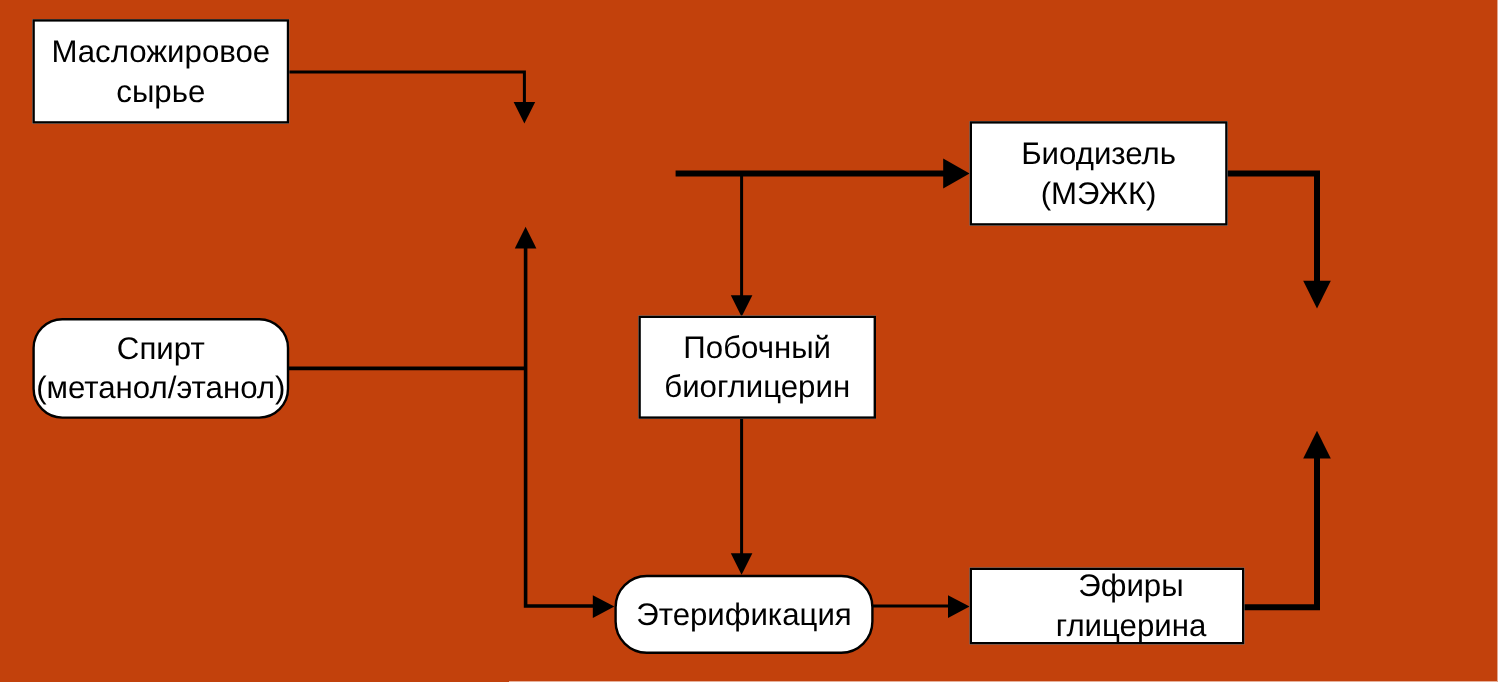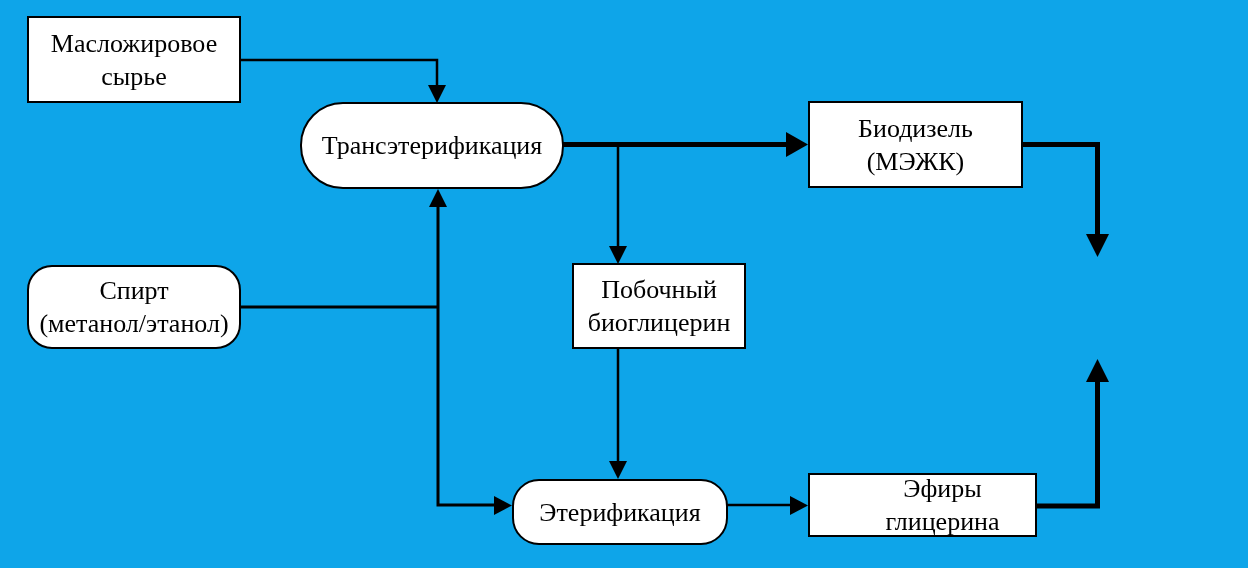--- a/index.html
+++ b/index.html
@@ -4,22 +4,22 @@
 <style>
   html, body {
     margin: 0;
     padding: 0;
     background: #ffffff;
   }
   .canvas {
     position: relative;
     width: 1248px;
     height: 568px;
-    background: #0ea5e9;
-    font-family: Liberation Serif, serif;
+    background: #c2410c;
+    font-family: Liberation Sans, sans-serif;
     color: #000000;
     overflow: hidden;
   }
   .connectors {
     position: absolute;
     left: 0;
     top: 0;
     z-index: 0;
   }
   .node {
@@ -36,21 +36,21 @@
     white-space: pre-line;
     z-index: 1;
   }
   .stadium-lg { border-radius: 43px; }
   .stadium-sm { border-radius: 27px; }
 
   #node-feedstock        { left: 27px;  top: 16px;  width: 214px; height: 87px; }
   #node-transesterification { left: 300px; top: 102px; width: 264px; height: 87px; }
   #node-biodiesel        { left: 808px; top: 101px; width: 215px; height: 87px; }
   #node-alcohol          { left: 27px;  top: 265px; width: 214px; height: 84px; border-radius: 25px; }
-  #node-bioglycerin      { left: 532px; top: 263px; width: 174px; height: 86px; margin-left: 40px; }
+  #node-bioglycerin      { left: 532px; top: 263px; width: 198px; height: 86px; }
   #node-esterification   { left: 512px; top: 479px; width: 216px; height: 66px; }
   #node-glycerin-esters  { left: 808px; top: 473px; width: 229px; height: 64px; padding-left: 40px; }
   #node-blended-fuel     { left: 967px; top: 256px; width: 258px; height: 105px; line-height: 34px; }
 </style>
 </head>
 <body>
 
 <div class="canvas">
 
   <svg class="connectors" width="1248" height="568" viewBox="0 0 1248 568">
@@ -94,21 +94,20 @@
 
     <g stroke="#000000" stroke-width="5" fill="none">
       <path d="M1036 506 H1097.5 V380"></path>
     </g>
     <polygon points="1086,382 1109,382 1097.5,359" fill="#000000"></polygon>
   </svg>
 
   <div class="node" id="node-feedstock">Масложировое
 сырье</div>
 
-  <div class="node stadium-lg" id="node-transesterification">Трансэтерификация</div>
 
   <div class="node" id="node-biodiesel">Биодизель
 (МЭЖК)</div>
 
   <div class="node" id="node-alcohol">Спирт
 (метанол/этанол)</div>
 
   <div class="node" id="node-bioglycerin">Побочный
 биоглицерин</div>
 

